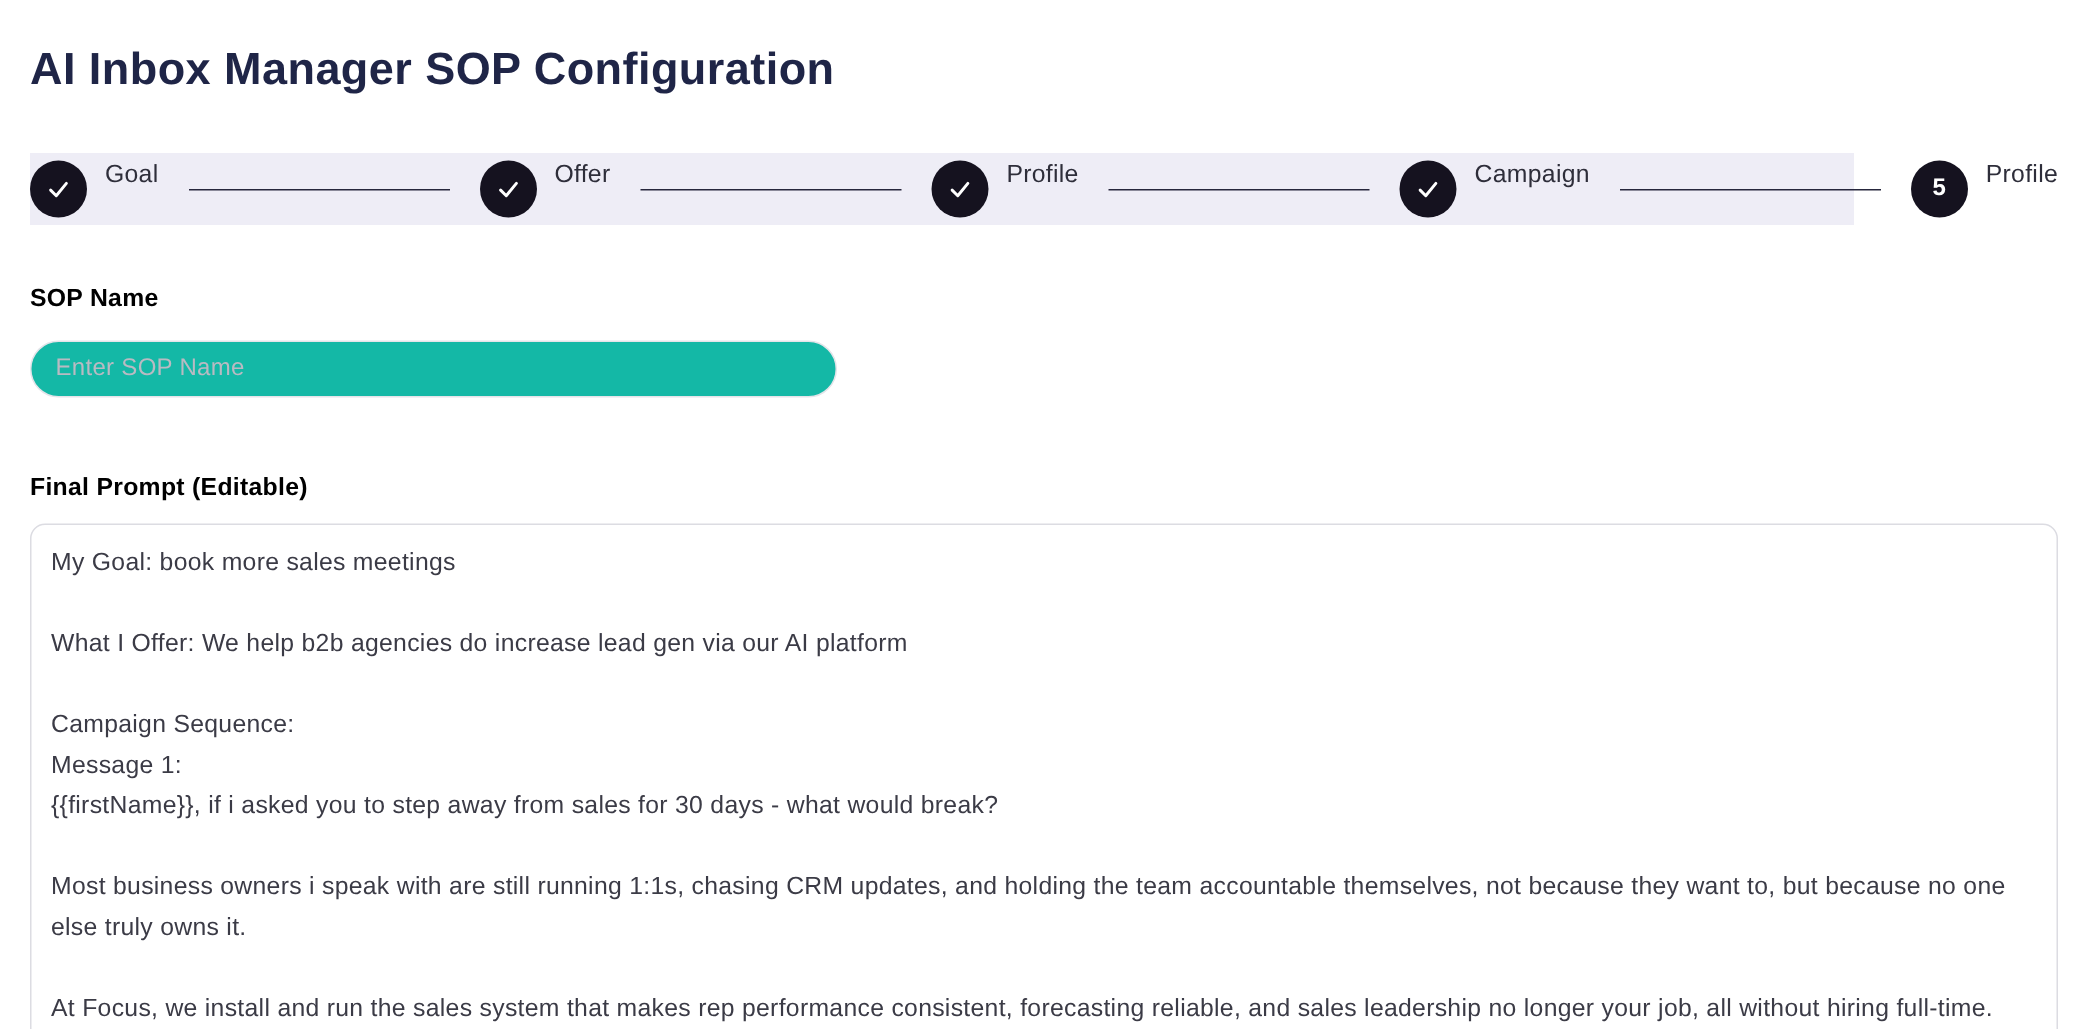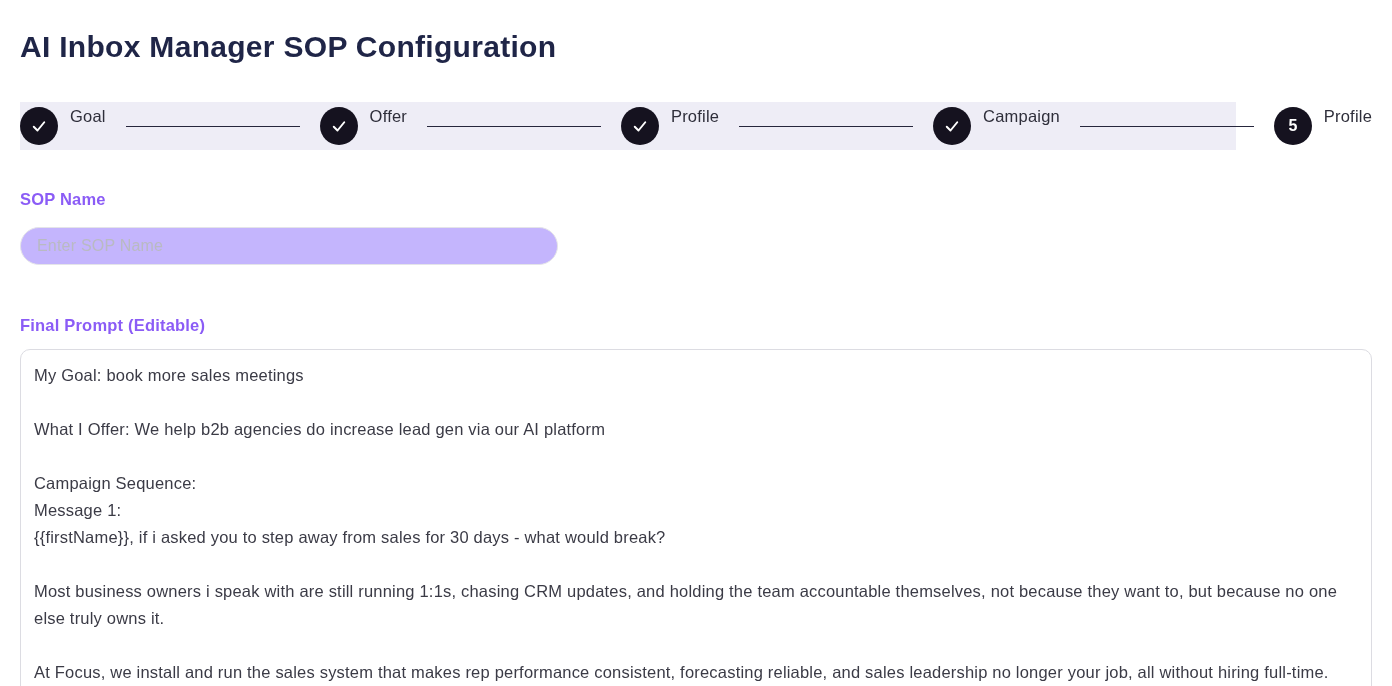--- a/index.html
+++ b/index.html
@@ -76,35 +76,35 @@
     height: 1px;
     background: #26263c;
     margin: 0 20px;
   }
   
   .field-label {
     margin-top: 40px;
     font-size: 16.5px;
     font-weight: 600;
     letter-spacing: 0.2px;
-    color: #8b5cf6;
+    color: #000000;
   }
   .sop-input {
     display: block;
     margin-top: 18px;
     width: 538px;
     height: 38px;
     border: 1px solid #e4e4e9;
     border-radius: 19px;
     padding: 0 16px;
     font-family: inherit;
     font-size: 16px;
     color: #333340;
     outline: none;
-    background: #c4b5fd;
+    background: #14b8a6;
   }
   .sop-input::placeholder {
     color: #b9bac2;
     letter-spacing: 0.2px;
   }
   .prompt-label {
     margin-top: 51px;
   }
   .prompt-textarea {
     display: block;

